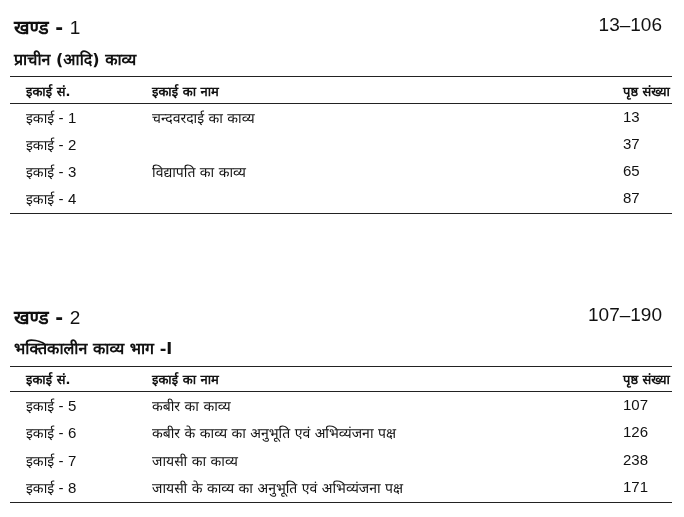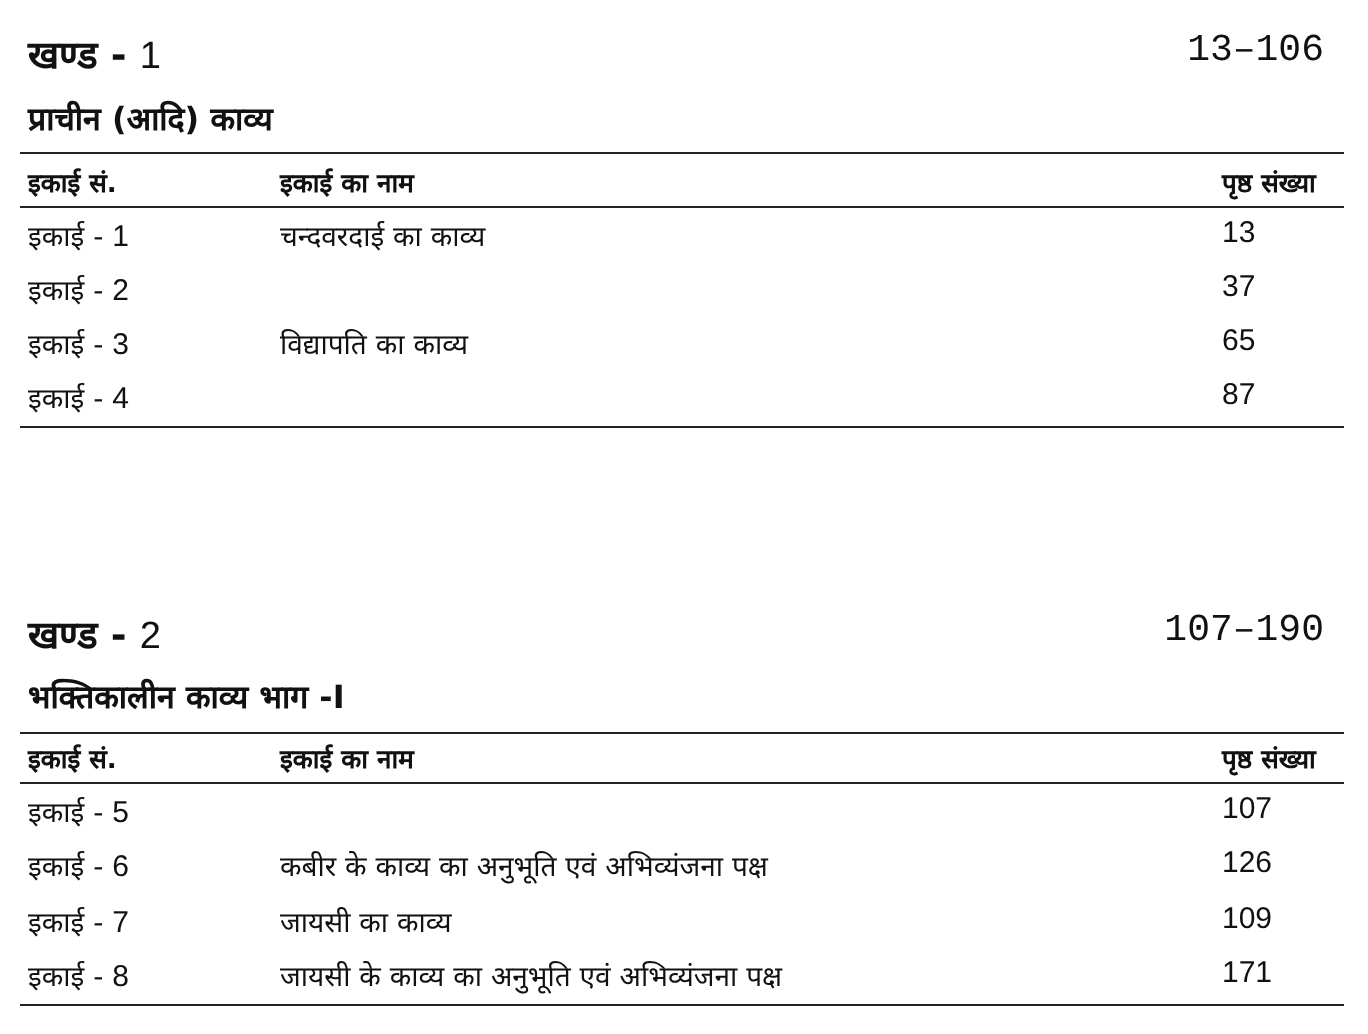--- a/index.html
+++ b/index.html
@@ -3,24 +3,24 @@
 <meta charset="utf-8">
 <style>
   html, body { margin:0; padding:0; background:#ffffff; }
   body { width:684px; height:517px; position:relative; overflow:hidden;
          font-family:"DejaVu Sans", "Liberation Sans", sans-serif; color:#111; }
   .section { position:absolute; left:10px; width:662px; }
   .khand-row { position:absolute; left:0; width:662px; height:26px; }
   .khand-title { position:absolute; left:4px; top:0; font-size:19px; font-weight:bold; }
   .khand-num { font-weight:normal; font-family:"Liberation Sans", sans-serif; }
   .khand-range { position:absolute; right:10px; top:0; font-size:19px;
-                 font-family:Liberation Mono, monospace; }
+                 font-family:Liberation Sans, sans-serif; }
   .subtitle { position:absolute; left:4px; font-size:16px; font-weight:bold; }
   .rule { position:absolute; left:0; width:662px; height:0; border-top:1.5px solid #222; }
-  .row { position:absolute; left:0; width:662px; height:24px; font-size:14px; }
+  .row { position:absolute; left:12px; width:662px; height:24px; font-size:14px; }
   .row .c1 { position:absolute; left:4px; top:0; }
   .row .c2 { position:absolute; left:130px; top:0; }
   .row .c3 { position:absolute; left:573px; top:0; font-family:"Liberation Sans", sans-serif; font-size:15px;margin-left:28px; }
   .row.head { font-weight:bold; font-size:13px; }
   .row.head .c3 { font-family:"DejaVu Sans", sans-serif; font-size:13px; left:573px; }
   .num { font-family:"Liberation Sans", sans-serif; font-size:15px; }
 </style>
 </head>
 <body>
 
@@ -74,31 +74,32 @@
   <div class="rule" style="top:76px;"></div>
   <div class="row head" style="top:80px;">
     <span class="c1">इकाई सं.</span>
     <span class="c2">इकाई का नाम</span>
     <span class="c3">पृष्ठ संख्या</span>
   </div>
   <div class="rule" style="top:101px;"></div>
 
   <div class="row" style="top:106px;">
     <span class="c1"><span>इकाई -</span> <span class="num">5</span></span>
+    <span class="c2">कबीर का काव्य</span>
     <span class="c3">107</span>
   </div>
   <div class="row" style="top:133px;">
     <span class="c1"><span>इकाई -</span> <span class="num">6</span></span>
     <span class="c2">कबीर के काव्य का अनुभूति एवं अभिव्यंजना पक्ष</span>
     <span class="c3">126</span>
   </div>
   <div class="row" style="top:161px;">
     <span class="c1"><span>इकाई -</span> <span class="num">7</span></span>
     <span class="c2">जायसी का काव्य</span>
-    <span class="c3">109</span>
+    <span class="c3">238</span>
   </div>
   <div class="row" style="top:188px;">
     <span class="c1"><span>इकाई -</span> <span class="num">8</span></span>
     <span class="c2">जायसी के काव्य का अनुभूति एवं अभिव्यंजना पक्ष</span>
     <span class="c3">171</span>
   </div>
   <div class="rule" style="top:212px;"></div>
 </div>
 
 </body></html>

